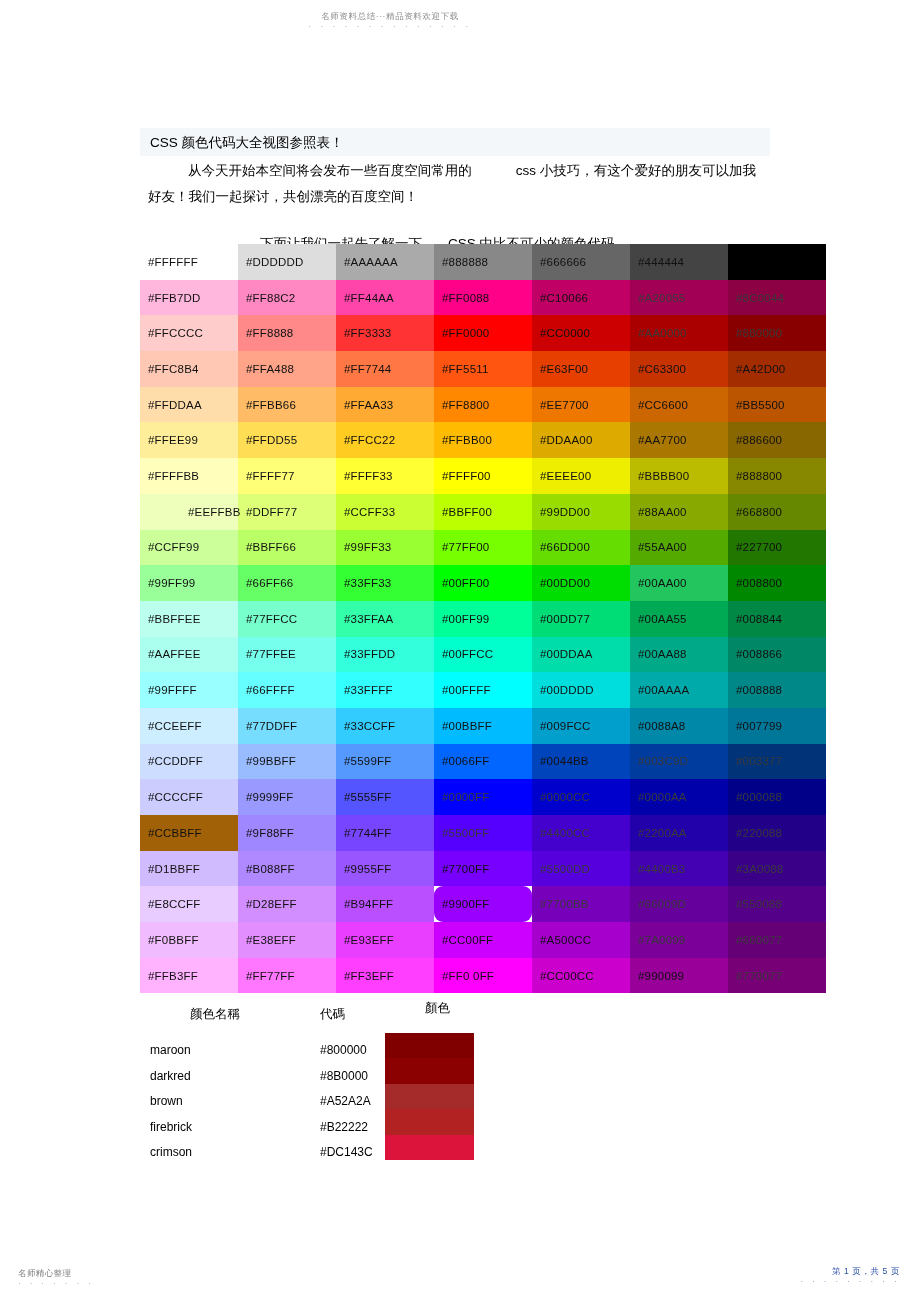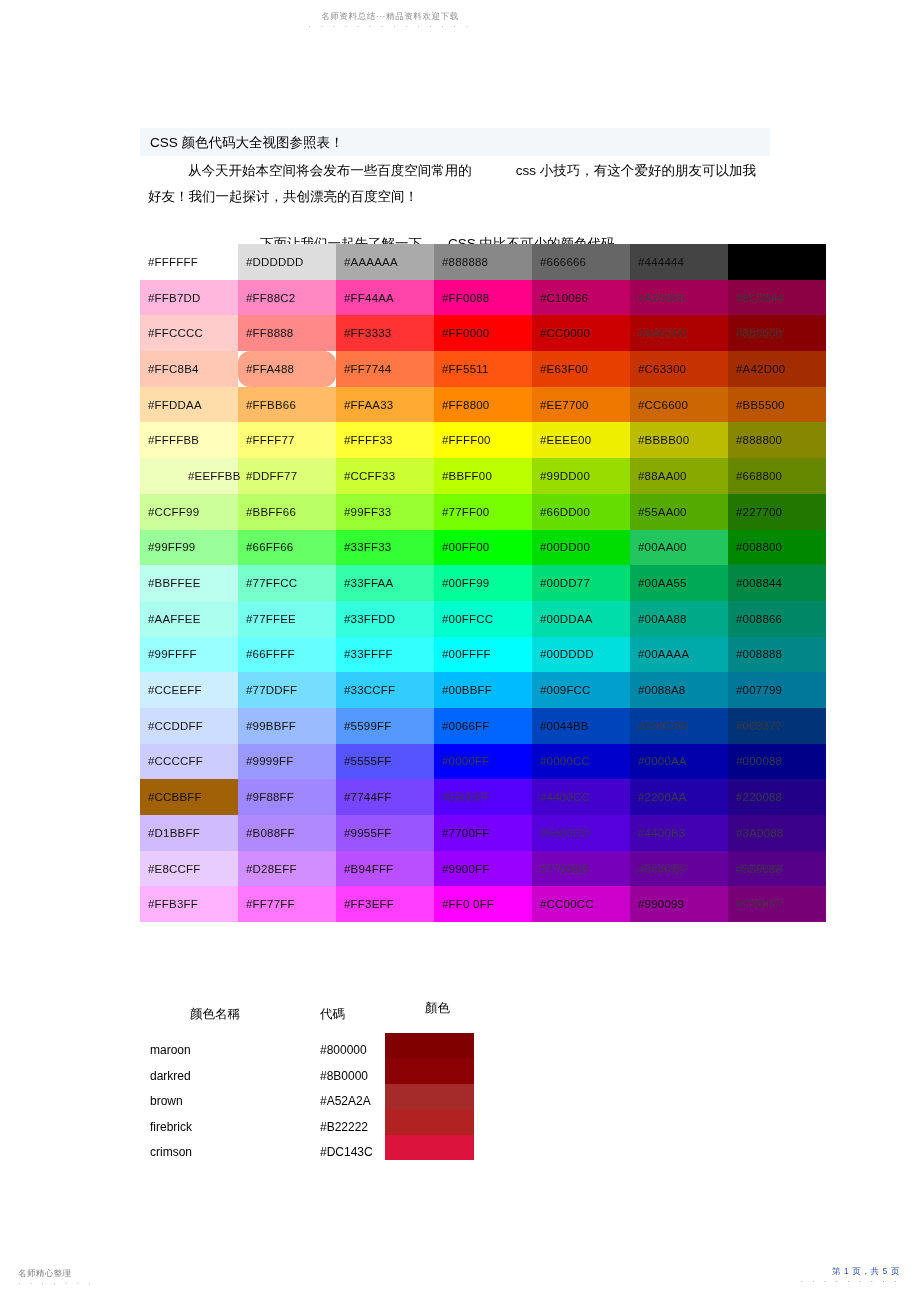--- a/index.html
+++ b/index.html
@@ -196,37 +196,46 @@
         <td style="background: rgb(255, 204, 204); color: rgb(17, 17, 17);">#FFCCCC</td>
         <td style="background: rgb(255, 136, 136); color: rgb(17, 17, 17);">#FF8888</td>
         <td style="background: rgb(255, 51, 51); color: rgb(17, 17, 17);">#FF3333</td>
         <td style="background: rgb(255, 0, 0); color: rgb(17, 17, 17);">#FF0000</td>
         <td style="background: rgb(204, 0, 0); color: rgb(17, 17, 17);">#CC0000</td>
         <td style="background: rgb(170, 0, 0); color: rgb(58, 58, 58);">#AA0000</td>
         <td style="background: rgb(136, 0, 0); color: rgb(58, 58, 58);">#880000</td>
       </tr>
       <tr>
         <td style="background: rgb(255, 200, 180); color: rgb(17, 17, 17);">#FFC8B4</td>
-        <td style="background: rgb(255, 164, 136); color: rgb(17, 17, 17); border-radius: 12px;">#FFA488</td>
+        <td style="background: rgb(255, 164, 136); color: rgb(17, 17, 17);">#FFA488</td>
         <td style="background: rgb(255, 119, 68); color: rgb(17, 17, 17);">#FF7744</td>
         <td style="background: rgb(255, 85, 17); color: rgb(17, 17, 17);">#FF5511</td>
         <td style="background: rgb(230, 63, 0); color: rgb(17, 17, 17);">#E63F00</td>
         <td style="background: rgb(198, 51, 0); color: rgb(17, 17, 17);">#C63300</td>
         <td style="background: rgb(164, 45, 0); color: rgb(17, 17, 17);">#A42D00</td>
       </tr>
       <tr>
         <td style="background: rgb(255, 221, 170); color: rgb(17, 17, 17);">#FFDDAA</td>
         <td style="background: rgb(255, 187, 102); color: rgb(17, 17, 17);">#FFBB66</td>
         <td style="background: rgb(255, 170, 51); color: rgb(17, 17, 17);">#FFAA33</td>
         <td style="background: rgb(255, 136, 0); color: rgb(17, 17, 17);">#FF8800</td>
         <td style="background: rgb(238, 119, 0); color: rgb(17, 17, 17);">#EE7700</td>
         <td style="background: rgb(204, 102, 0); color: rgb(17, 17, 17);">#CC6600</td>
         <td style="background: rgb(187, 85, 0); color: rgb(17, 17, 17);">#BB5500</td>
       </tr>
       <tr>
+        <td style="background: rgb(255, 238, 153); color: rgb(17, 17, 17);">#FFEE99</td>
+        <td style="background: rgb(255, 221, 85); color: rgb(17, 17, 17);">#FFDD55</td>
+        <td style="background: rgb(255, 204, 34); color: rgb(17, 17, 17);">#FFCC22</td>
+        <td style="background: rgb(255, 187, 0); color: rgb(17, 17, 17);">#FFBB00</td>
+        <td style="background: rgb(221, 170, 0); color: rgb(17, 17, 17);">#DDAA00</td>
+        <td style="background: rgb(170, 119, 0); color: rgb(17, 17, 17);">#AA7700</td>
+        <td style="background: rgb(136, 102, 0); color: rgb(17, 17, 17);">#886600</td>
+      </tr>
+      <tr>
         <td style="background: rgb(255, 255, 187); color: rgb(17, 17, 17);">#FFFFBB</td>
         <td style="background: rgb(255, 255, 119); color: rgb(17, 17, 17);">#FFFF77</td>
         <td style="background: rgb(255, 255, 51); color: rgb(17, 17, 17);">#FFFF33</td>
         <td style="background: rgb(255, 255, 0); color: rgb(17, 17, 17);">#FFFF00</td>
         <td style="background: rgb(238, 238, 0); color: rgb(17, 17, 17);">#EEEE00</td>
         <td style="background: rgb(187, 187, 0); color: rgb(17, 17, 17);">#BBBB00</td>
         <td style="background: rgb(136, 136, 0); color: rgb(17, 17, 17);">#888800</td>
       </tr>
       <tr>
         <td style="background: rgb(238, 255, 187); color: rgb(17, 17, 17); padding-left: 48px;">#EEFFBB</td>
@@ -324,24 +333,33 @@
         <td style="background: rgb(153, 85, 255); color: rgb(17, 17, 17);">#9955FF</td>
         <td style="background: rgb(119, 0, 255); color: rgb(17, 17, 17);">#7700FF</td>
         <td style="background: rgb(85, 0, 221); color: rgb(58, 58, 58);">#5500DD</td>
         <td style="background: rgb(68, 0, 179); color: rgb(58, 58, 58);">#4400B3</td>
         <td style="background: rgb(58, 0, 136); color: rgb(58, 58, 58);">#3A0088</td>
       </tr>
       <tr>
         <td style="background: rgb(232, 204, 255); color: rgb(17, 17, 17);">#E8CCFF</td>
         <td style="background: rgb(210, 142, 255); color: rgb(17, 17, 17);">#D28EFF</td>
         <td style="background: rgb(185, 79, 255); color: rgb(17, 17, 17);">#B94FFF</td>
-        <td style="background: rgb(153, 0, 255); color: rgb(17, 17, 17);">#9900FF</td>
+        <td style="background: rgb(153, 0, 255); color: rgb(17, 17, 17); border-radius: 9px;">#9900FF</td>
         <td style="background: rgb(119, 0, 187); color: rgb(58, 58, 58);">#7700BB</td>
         <td style="background: rgb(102, 0, 157); color: rgb(58, 58, 58);">#66009D</td>
         <td style="background: rgb(85, 0, 136); color: rgb(58, 58, 58);">#550088</td>
+      </tr>
+      <tr>
+        <td style="background: rgb(240, 187, 255); color: rgb(17, 17, 17);">#F0BBFF</td>
+        <td style="background: rgb(227, 142, 255); color: rgb(17, 17, 17);">#E38EFF</td>
+        <td style="background: rgb(233, 62, 255); color: rgb(17, 17, 17);">#E93EFF</td>
+        <td style="background: rgb(204, 0, 255); color: rgb(17, 17, 17);">#CC00FF</td>
+        <td style="background: rgb(165, 0, 204); color: rgb(17, 17, 17);">#A500CC</td>
+        <td style="background: rgb(122, 0, 153); color: rgb(58, 58, 58);">#7A0099</td>
+        <td style="background: rgb(102, 0, 119); color: rgb(58, 58, 58);">#660077</td>
       </tr>
       <tr>
         <td style="background: rgb(255, 179, 255); color: rgb(17, 17, 17);">#FFB3FF</td>
         <td style="background: rgb(255, 119, 255); color: rgb(17, 17, 17);">#FF77FF</td>
         <td style="background: rgb(255, 62, 255); color: rgb(17, 17, 17);">#FF3EFF</td>
         <td style="background: rgb(255, 0, 255); color: rgb(17, 17, 17);">#FF0 0FF</td>
         <td style="background: rgb(204, 0, 204); color: rgb(17, 17, 17);">#CC00CC</td>
         <td style="background: rgb(153, 0, 153); color: rgb(17, 17, 17);">#990099</td>
         <td style="background: rgb(119, 0, 119); color: rgb(58, 58, 58);">#770077</td>
       </tr>

